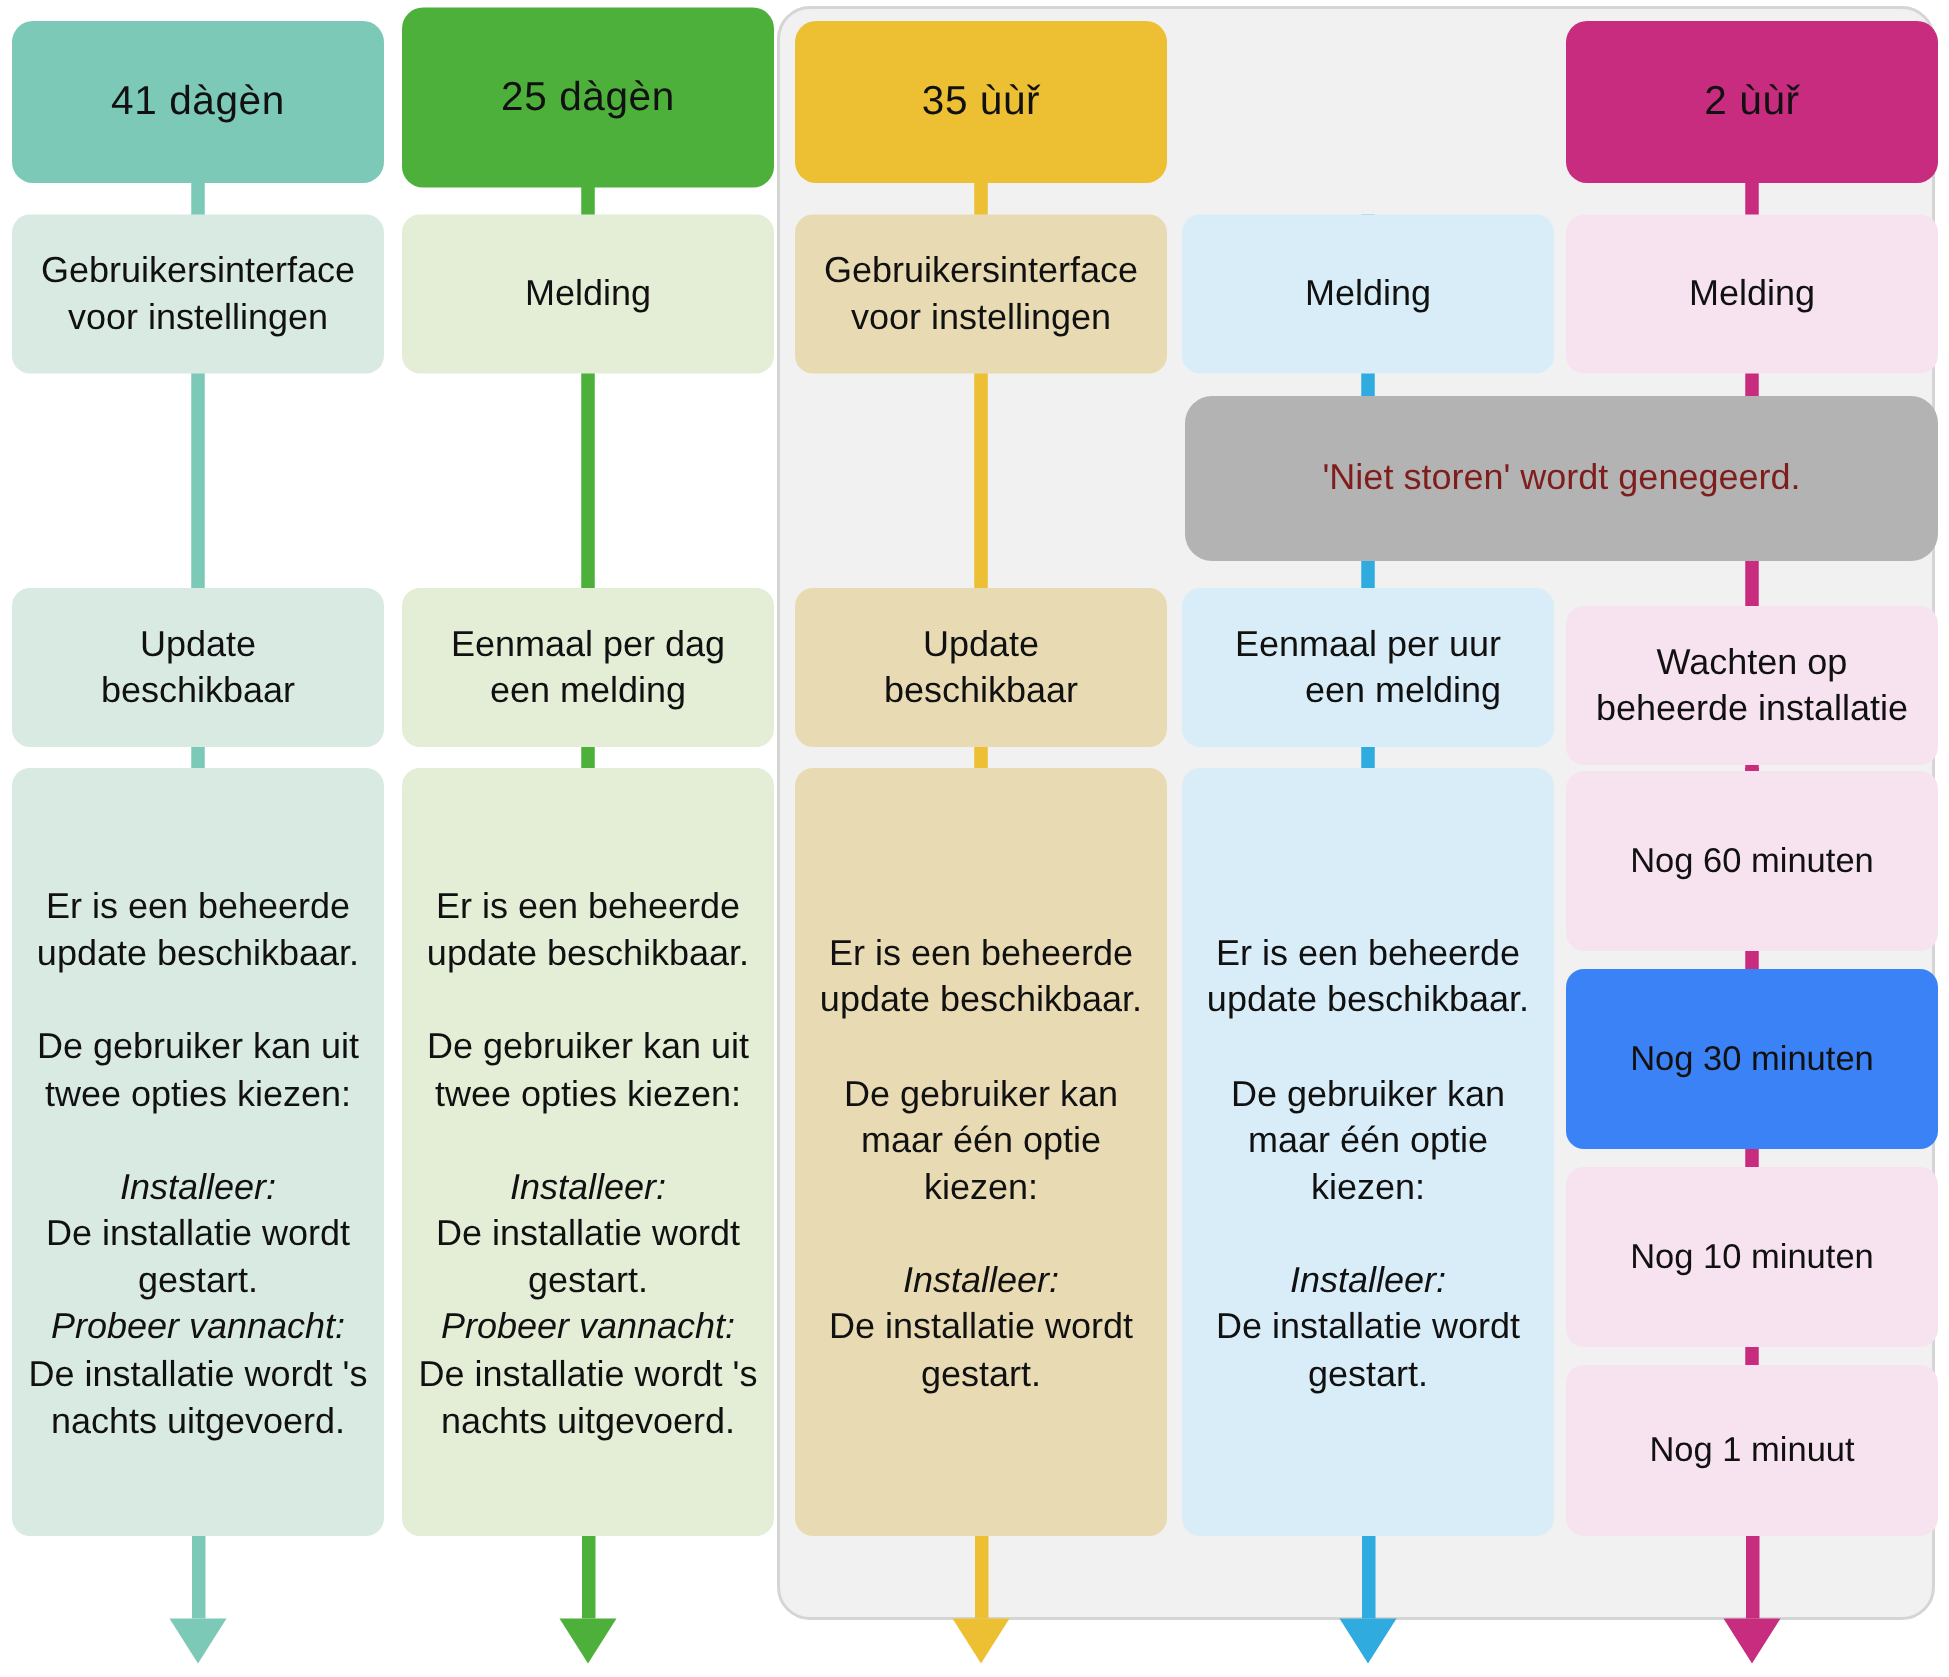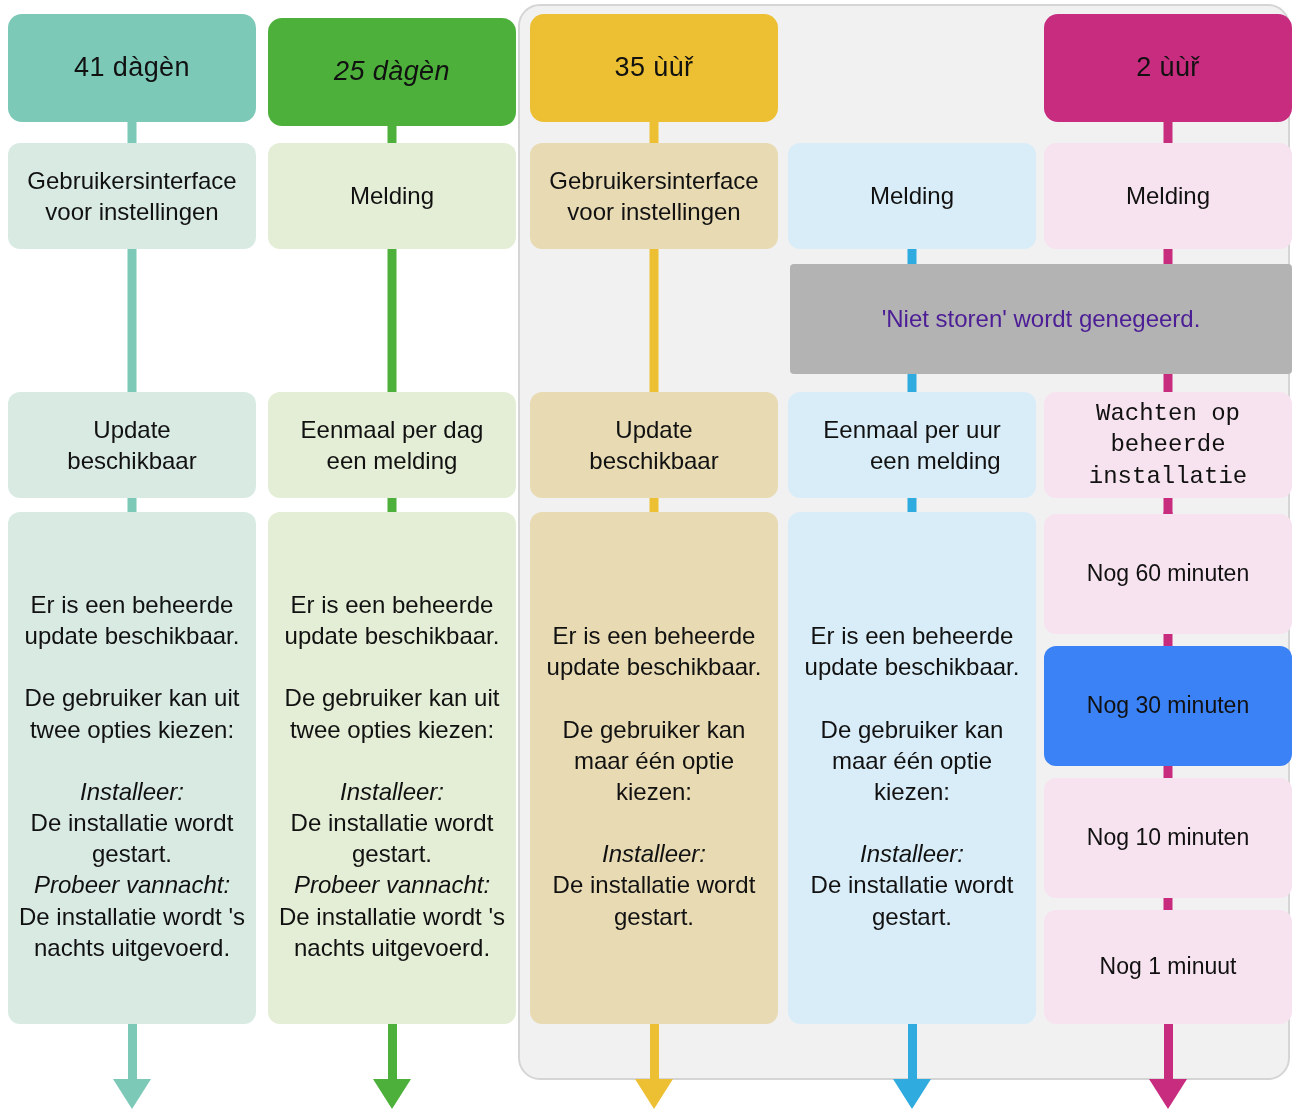--- a/index.html
+++ b/index.html
@@ -92,26 +92,26 @@
   .detail em { font-style: italic; }
 
   
   #dnd-banner {
     position: absolute;
     left: 790px;
     top: 264px;
     width: 502px;
     height: 110px;
     background: #b3b3b3;
-    border-radius: 4px;
+    border-radius: 18px;
     display: flex;
     align-items: center;
     justify-content: center;
     font-size: 24px;
-    color: #4c1d95;
+    color: #7f1d1d;
     z-index: 5;
     text-align: center;
   }
 
   
   .arrow-wrap {
     position: absolute;
     left: 50%;
     transform: translateX(-50%);
     z-index: 1;
@@ -169,21 +169,21 @@
 
   <div class="arrow-wrap" style="top:1024px;">
     <div class="arrow-stem" style="height:55px;background:#7cc9b8;"></div>
     <div class="arrow-head" style="border-top:30px solid #7cc9b8;"></div>
   </div>
 </div>
 
 <div class="col" id="col-2">
   <div class="spine" style="top:120px;height:404px;background:#4cb03a;"></div>
 
-  <div class="box header" style="top:18px;height:108px;background:#4cb03a;font-style:italic;">
+  <div class="box header" style="top:5px;height:120px;background:#4cb03a;">
     <span>25 dàgèn</span>
   </div>
 
   <div class="box label" style="top:143px;height:106px;background:#e4eed6;">
     <span>Melding</span>
   </div>
 
   <div class="box label" style="top:392px;height:106px;background:#e4eed6;">
     <span>
       <span>Eenmaal per dag</span><br>
@@ -284,21 +284,21 @@
   <div class="spine" style="top:512px;height:512px;background:#c72c7f;"></div>
 
   <div class="box header" style="top:14px;height:108px;background:#c72c7f;">
     <span>2 ùùř</span>
   </div>
 
   <div class="box label" style="top:143px;height:106px;background:#f7e3ef;">
     <span>Melding</span>
   </div>
 
-  <div class="box label" style="top:392px;height:106px;background:#f7e3ef;font-family:Liberation Mono, monospace;">
+  <div class="box label" style="top:404px;height:106px;background:#f7e3ef;">
     <span>
       <span>Wachten op</span><br>
       <span>beheerde installatie</span>
     </span>
   </div>
 
   <div class="box reminder" style="top:514px;height:120px;background:#f7e3ef;">
     <span>Nog 60 minuten</span>
   </div>
   <div class="box reminder" style="top:646px;height:120px;background:#3b82f6;">

